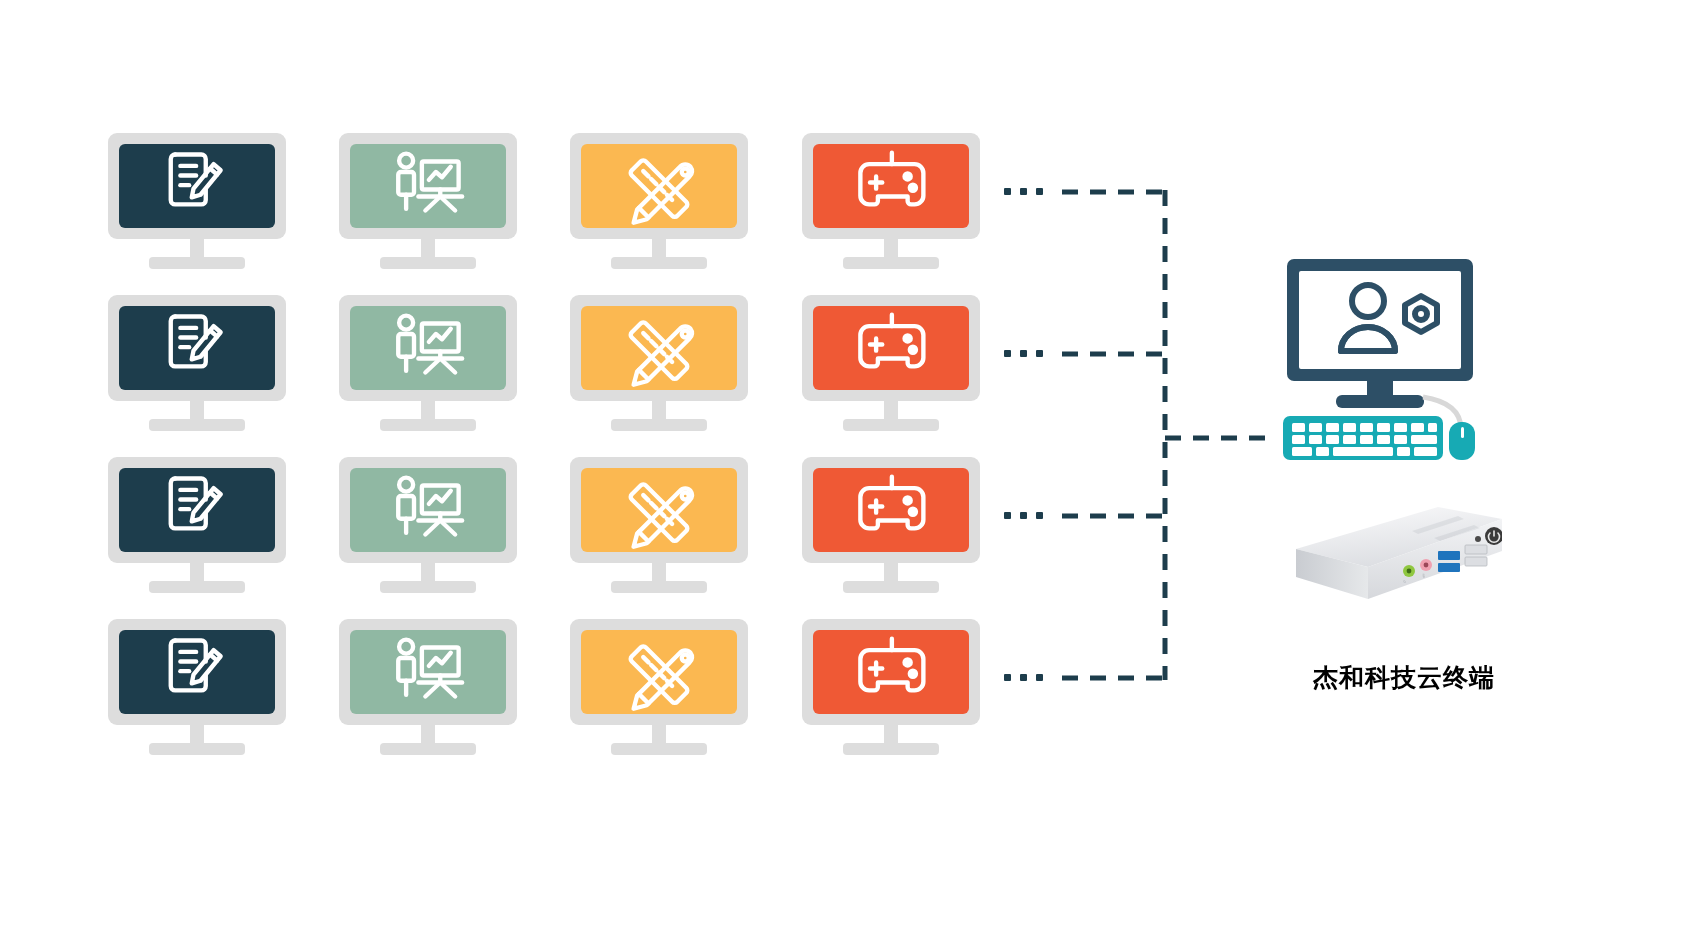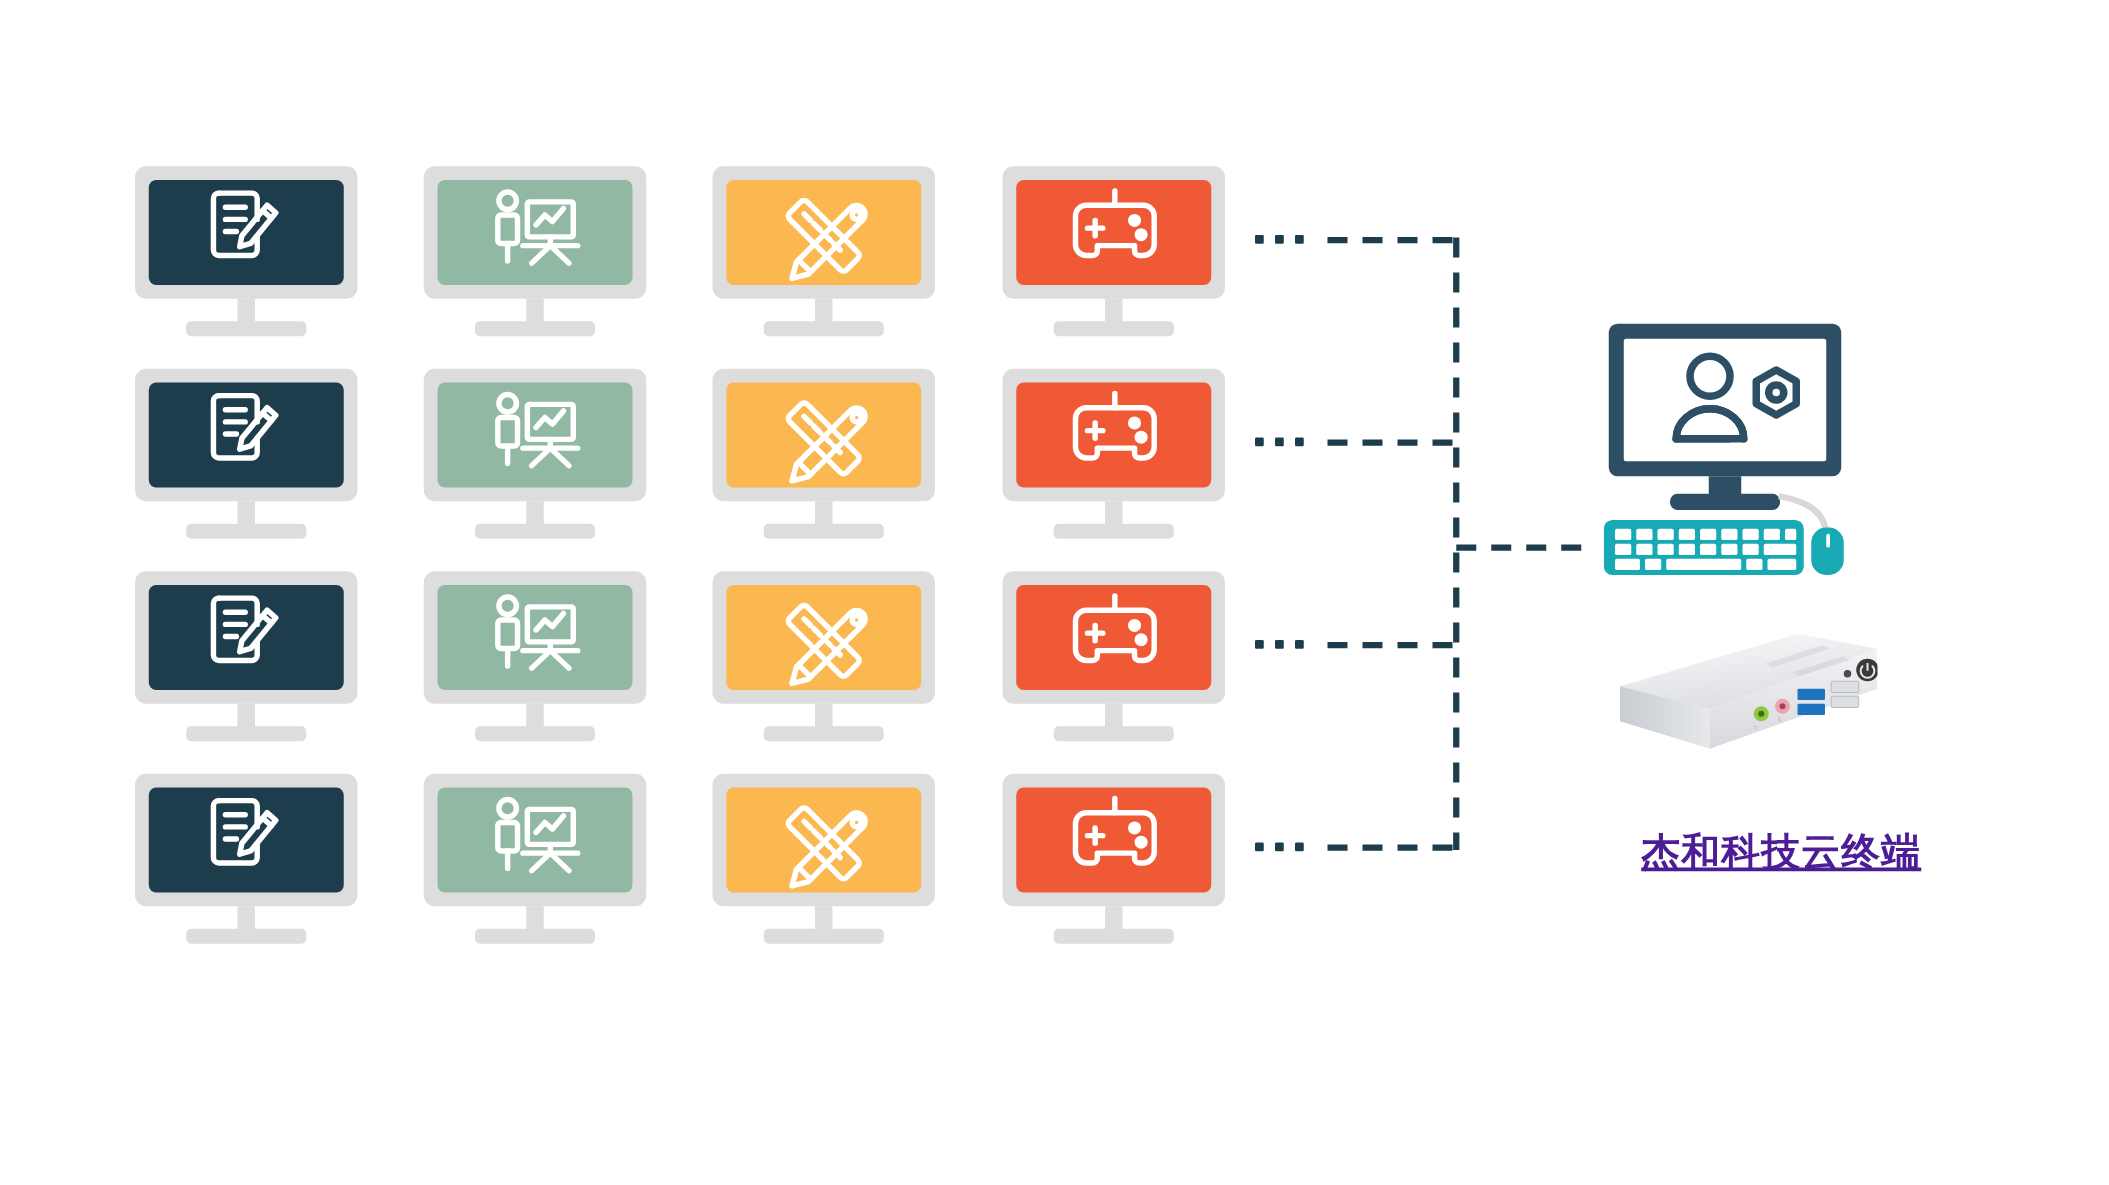--- a/index.html
+++ b/index.html
@@ -73,26 +73,25 @@
     border-radius: 1px;
   }
 
   
   .bus { position: absolute; left: 0; top: 0; }
 
   
   .terminal { position: absolute; }
   .terminal-label {
     position: absolute;
-    font-size: 31px;
+    font-size: 25px;
     font-weight: bold;
-    color: #4c1d95;
+    color: #000000;
     letter-spacing: 1px;
     white-space: nowrap;
-    text-decoration: underline;
   }
 
   
   .minipc { position: absolute; }
 </style>
 </head>
 <body>
 
 <div id="canvas">
 

